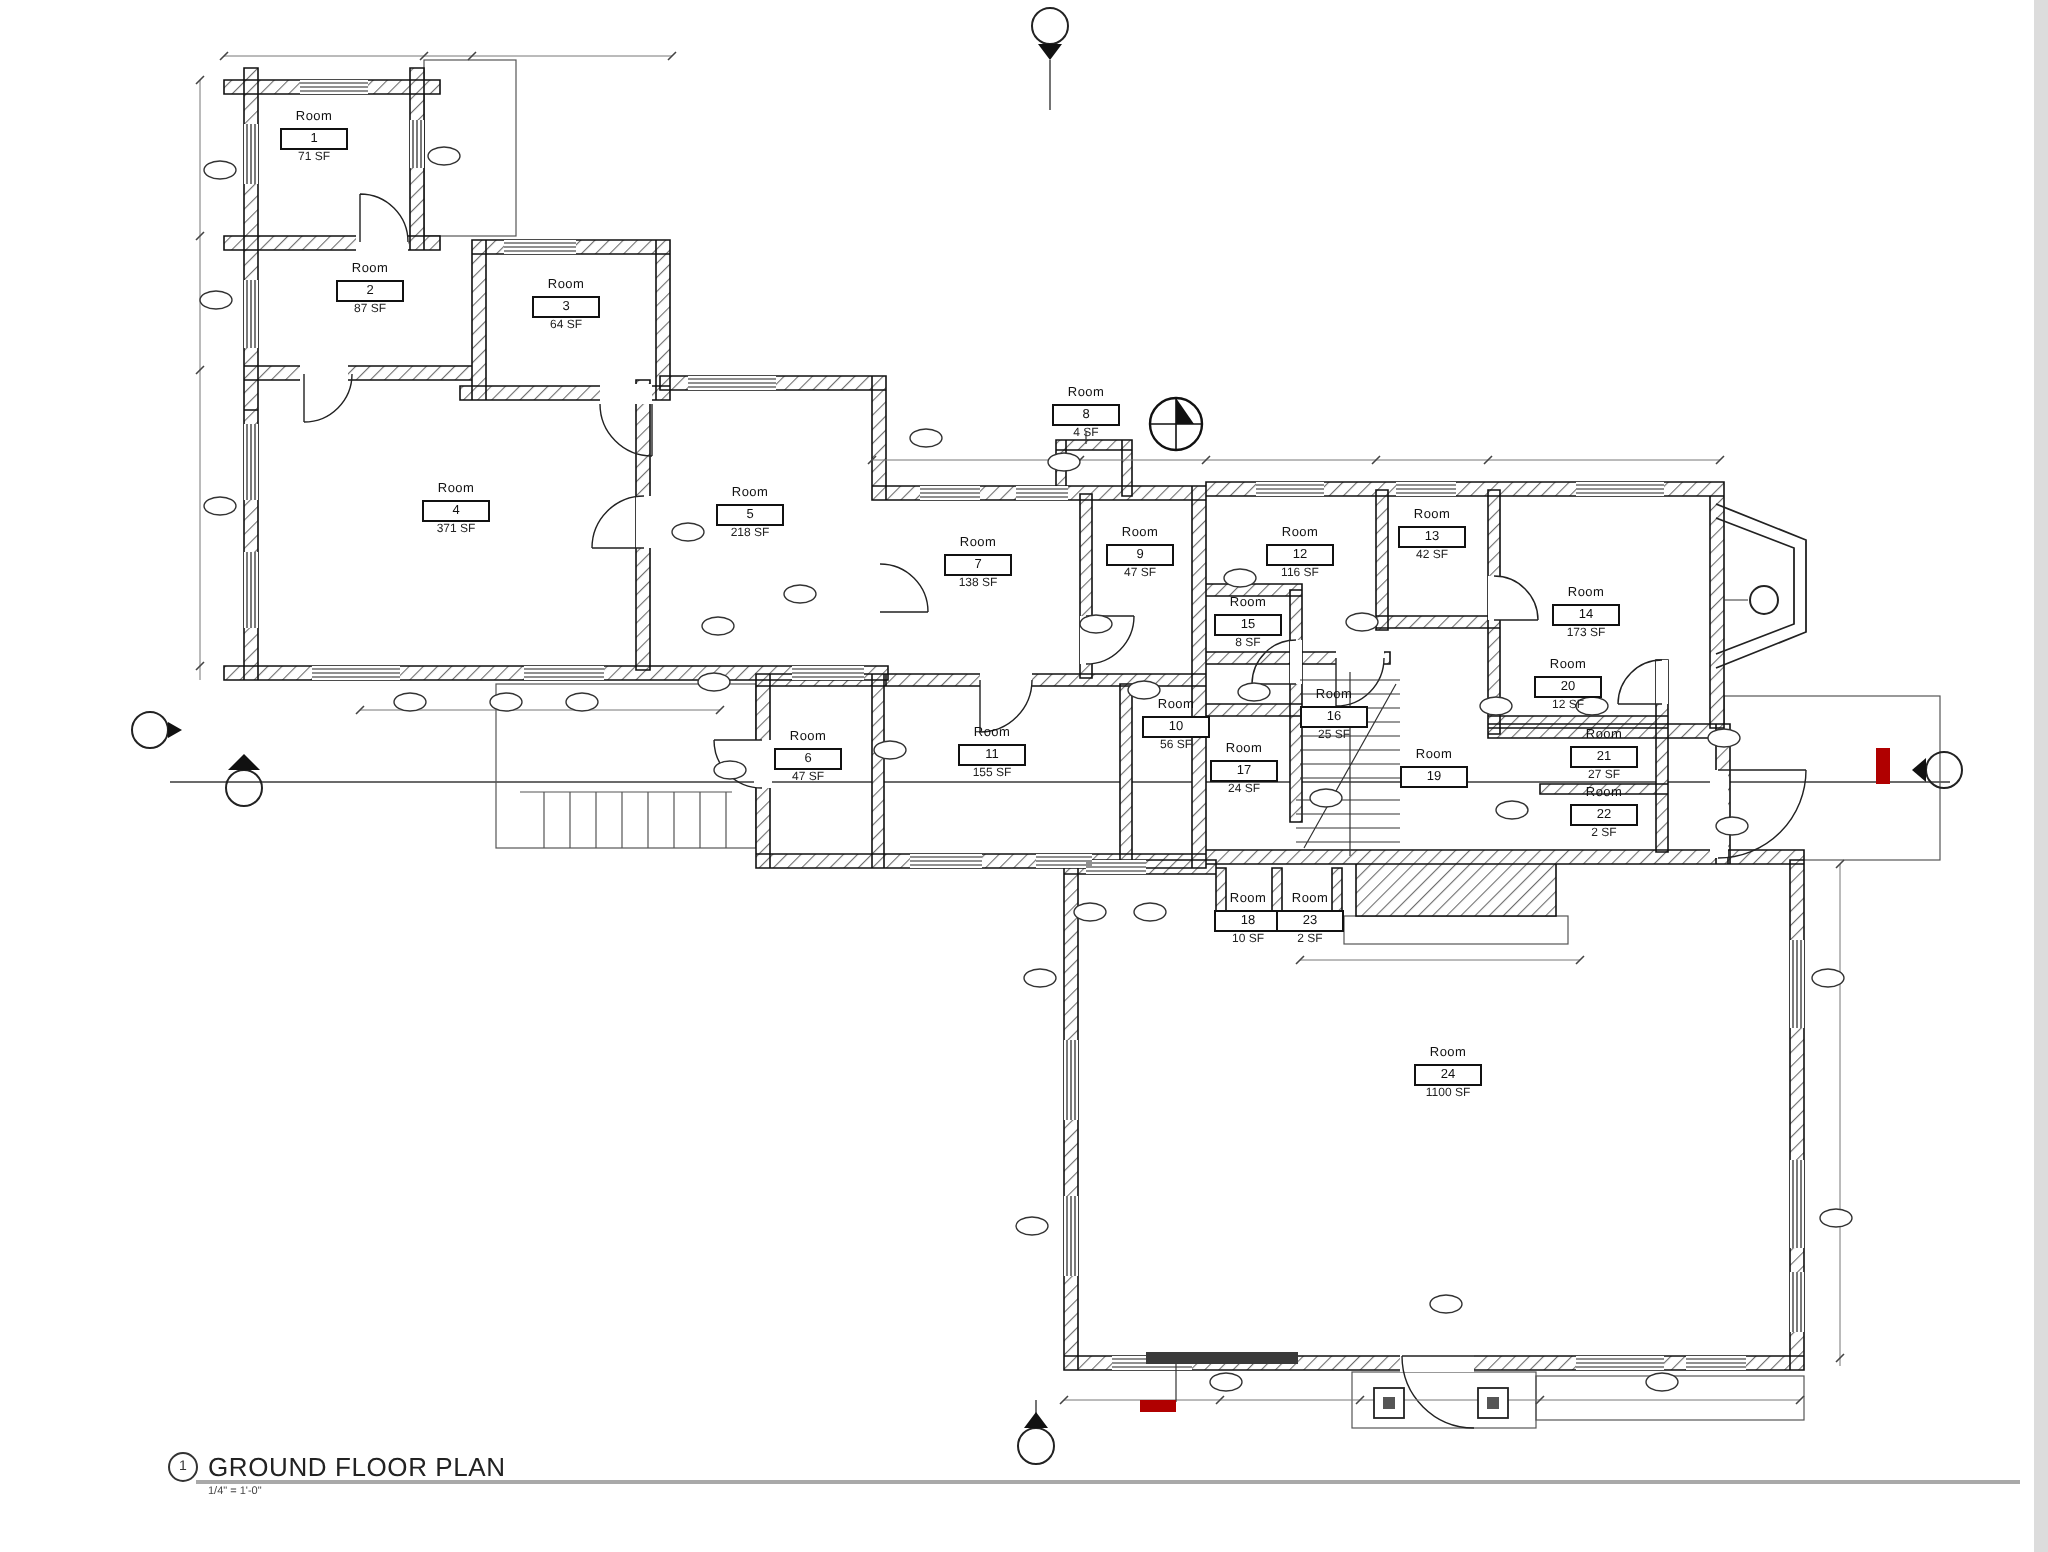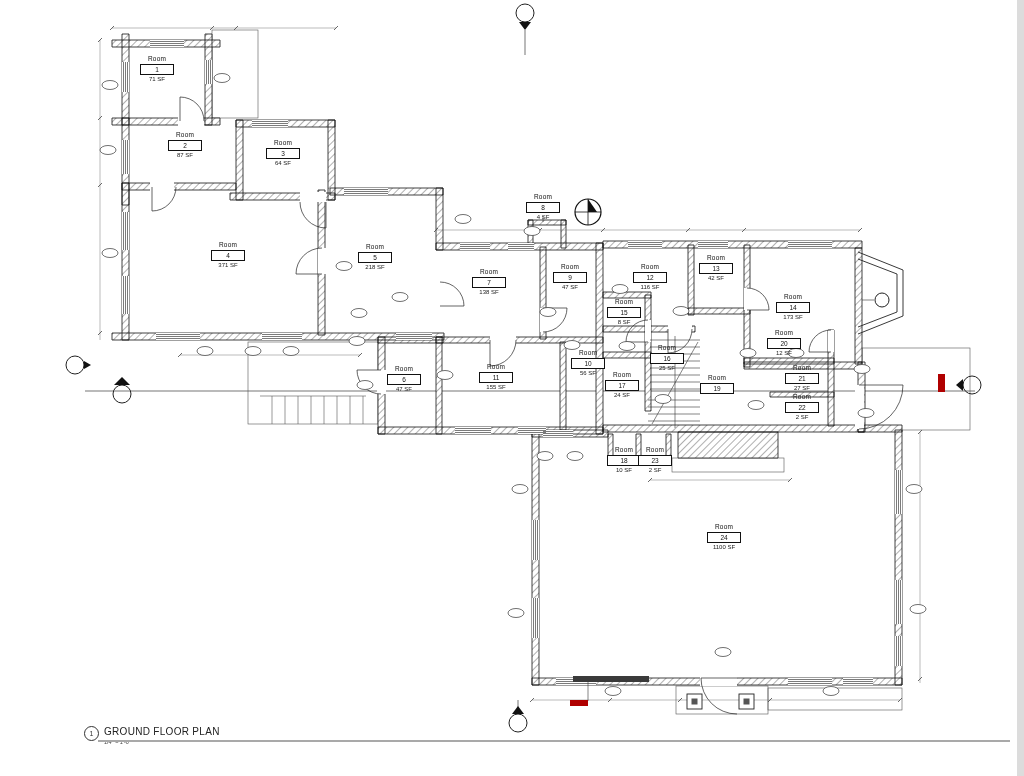--- a/index.html
+++ b/index.html
@@ -11,21 +11,21 @@
         color:#111;line-height:1.2;text-align:center;pointer-events:none;}
   .r-name{font-size:6.5px;letter-spacing:.2px;}
   .r-num{border:1px solid #111;background:#fff;min-width:26px;padding:0 3px;font-size:6.5px;
          height:9px;line-height:9px;margin:1px 0;}
   .r-area{font-size:6px;color:#222;}
   
   #title-block{position:absolute;left:84px;top:726px;display:flex;align-items:flex-start;gap:5px;}
   #detail-circle{width:13px;height:13px;border:1px solid #333;border-radius:50%;font-size:7px;
                  display:flex;align-items:center;justify-content:center;color:#333;}
   #title-texts{display:flex;flex-direction:column;}
-  #plan-title{font-size:10px;color:#222;letter-spacing:.3px;}
+  #plan-title{font-size:13px;color:#222;letter-spacing:.3px;}
   #plan-scale{font-size:5.5px;color:#444;margin-top:2px;}
   #frame-line{position:absolute;left:98px;top:740px;width:912px;height:2px;background:#a9a9a9;}
   #window-edge{position:absolute;right:0;top:0;width:7px;height:776px;background:#dcdcdc;}
 </style>
 </head>
 <body>
 
 <div id="stage">
 
 <svg id="drawing-svg" width="1024" height="776" viewBox="0 0 1024 776">

